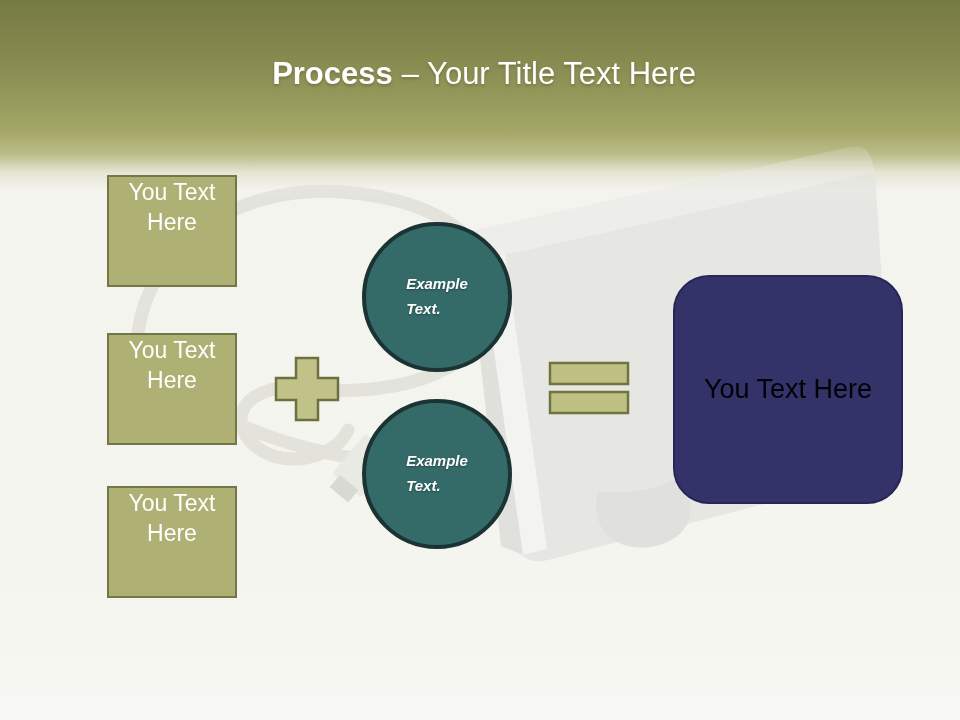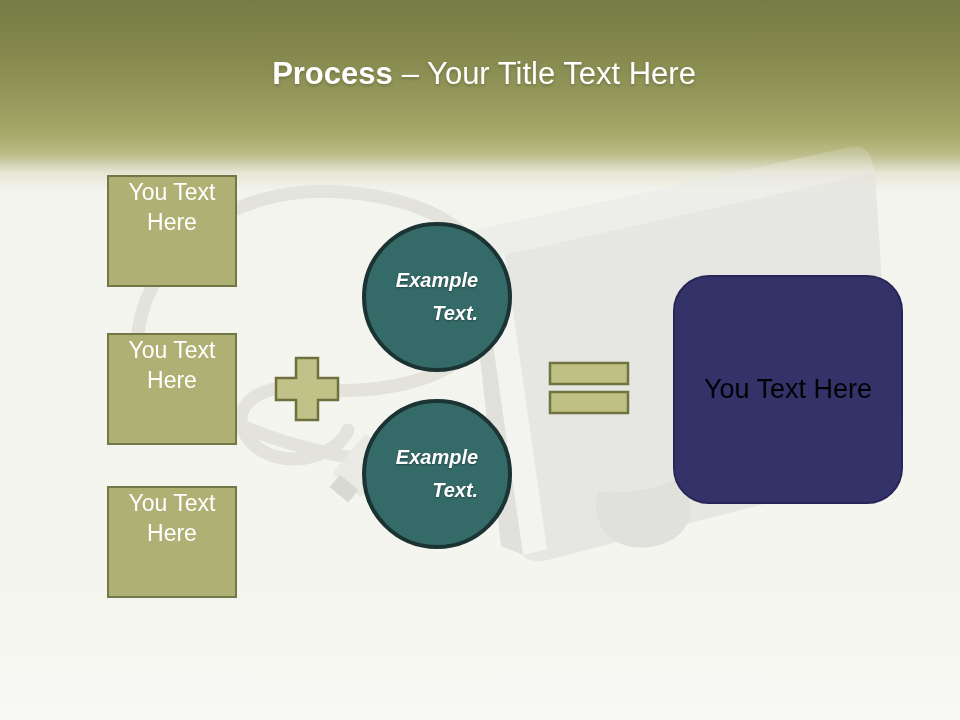--- a/index.html
+++ b/index.html
@@ -47,22 +47,22 @@
   }
   .box1{top:175px;}
   .box2{top:333px;}
   .box3{top:486px;}
   
   .circle{
     position:absolute;left:362px;width:150px;height:150px;z-index:4;
     box-sizing:border-box;border-radius:50%;
     background:#346a68;border:4.5px solid #1b3433;
     display:flex;align-items:center;justify-content:center;
-    text-align:right;color:#ffffff;
-    font-size:20px;font-weight:700;font-style:italic;line-height:1.65;
+    text-align:left;color:#ffffff;
+    font-size:15px;font-weight:700;font-style:italic;line-height:1.65;
     white-space:pre-line;
     text-shadow:0 1px 2px rgba(0,0,0,0.35);
   }
   .circle1{top:222px;}
   .circle2{top:399px;}
   
   .op{position:absolute;z-index:4;}
   .plus{left:274px;top:355px;}
   .equals{left:547px;top:360px;}
   

